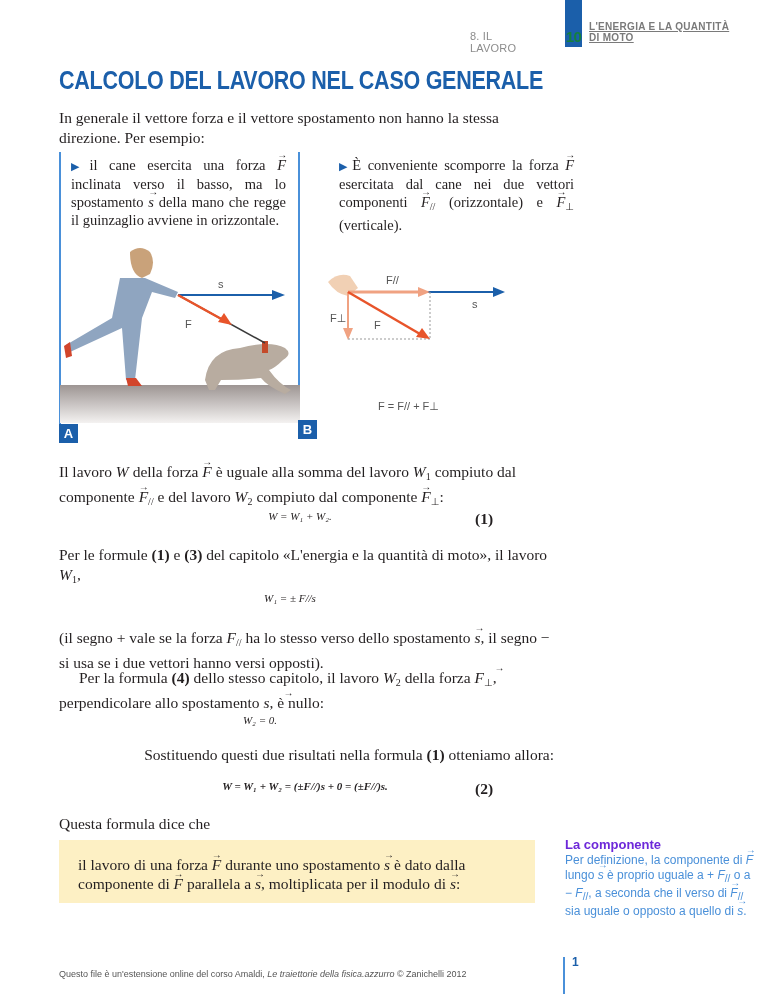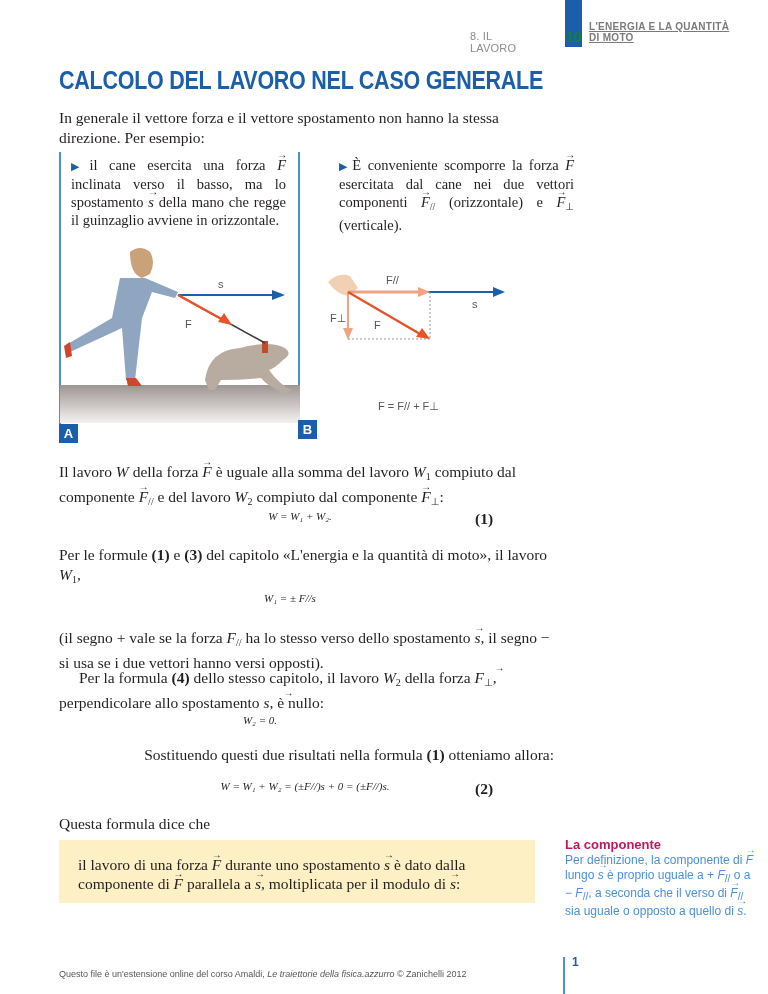--- a/index.html
+++ b/index.html
@@ -32,21 +32,21 @@
     .b { font-weight: bold; }
 
     .formula { text-align: center; font-size: 11px; }
     .eqnum { font-weight: bold; font-size: 15.5px; }
 
     
     .highlight { left: 59px; top: 840px; width: 476px; height: 63px; background: #fdf0c4; }
     .highlight-text { left: 78px; top: 855px; width: 450px; font-size: 15.5px; line-height: 19px; }
 
     
-    .side-title { left: 565px; top: 837px; font-family: "Liberation Sans", sans-serif; font-weight: bold; font-size: 13px; color: #be185d; }
+    .side-title { left: 565px; top: 837px; font-family: "Liberation Sans", sans-serif; font-weight: bold; font-size: 13px; color: #6d28d9; }
     .side-text { left: 565px; top: 853px; width: 190px; font-family: "Liberation Sans", sans-serif; font-size: 12px; line-height: 15px; color: #4a90d9; }
 
     .footer { left: 59px; top: 969px; font-family: "Liberation Sans", sans-serif; font-size: 9px; line-height: 10.5px; color: #555; }
     .page-num-line { left: 563px; top: 957px; width: 2px; height: 37px; background: #4a90d9; }
     .page-num { left: 572px; top: 955px; font-family: "Liberation Sans", sans-serif; font-weight: bold; font-size: 12px; color: #1b5faa; }
   </style>
 </head>
 <body>
 
 <div class="abs running-head">8. IL LAVORO</div>
@@ -146,21 +146,21 @@
 <div class="abs body-text" style="left:59px;top:668px;width:495px;text-indent:20px;">
   <span>Per la formula </span><span class="b">(4)</span><span> dello stesso capitolo, il lavoro </span><span class="it">W</span><span class="sub">2</span><span> della forza </span><span class="vec">F</span><span class="sub">⊥</span><span>, perpendicolare allo spostamento </span><span class="vec">s</span><span>, è nullo:</span>
 </div>
 
 <div class="abs formula it" style="left:200px;top:714px;width:120px;">W₂ = 0.</div>
 
 <div class="abs body-text" style="left:59px;top:745px;width:495px;text-align:right;">
   <span>Sostituendo questi due risultati nella formula </span><span class="b">(1)</span><span> otteniamo allora:</span>
 </div>
 
-<div class="abs formula it" style="left:160px;top:780px;width:290px;">W = W₁ + W₂ = (±F//)s + 0 = (±F//)s.</div>
+<div class="abs formula it" style="left:160px;top:780px;width:290px;font-weight:bold;">W = W₁ + W₂ = (±F//)s + 0 = (±F//)s.</div>
 <div class="abs eqnum" style="left:475px;top:780px;">(2)</div>
 
 <div class="abs body-text" style="left:59px;top:814px;">Questa formula dice che</div>
 
 <div class="abs highlight"></div>
 <div class="abs highlight-text">
   <span>il lavoro di una forza </span><span class="vec">F</span><span> durante uno spostamento </span><span class="vec">s</span><span> è dato dalla componente di </span><span class="vec">F</span><span> parallela a </span><span class="vec">s</span><span>, moltiplicata per il modulo di </span><span class="vec">s</span><span>:</span>
 </div>
 
 <div class="abs side-title">La componente</div>

